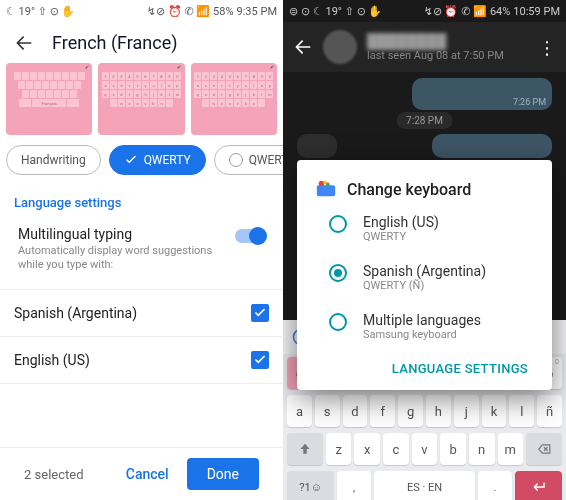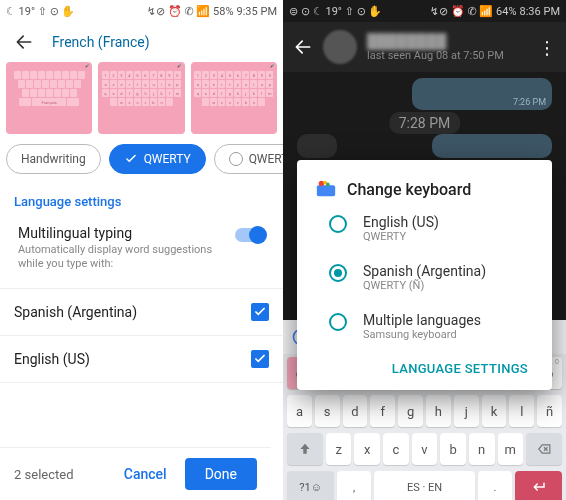--- a/index.html
+++ b/index.html
@@ -10,21 +10,21 @@
 
 
 .statusbar{height:22px;background:transparent;display:flex;justify-content:space-between;align-items:center;padding:0 6px;font-size:11px;color:#555}
 .phone.right .statusbar{color:#ccc}
 .status-left,.status-right{display:flex;align-items:center;gap:3px}
 .status-right span{font-size:11px}
 
 
 .header-l{display:flex;align-items:center;padding:10px 14px;gap:18px}
 .back-arrow{width:20px;height:20px}
-.header-title{font-size:14px;color:#0369a1}
+.header-title{font-size:18px;color:#0f172a}
 
 
 .kb-previews{display:flex;gap:6px;padding:0 6px;height:72px;overflow:hidden}
 .kb-prev{flex:1;background:#f5a3b8;border-radius:4px;position:relative;font-size:3.5px;color:#c06080;padding:3px}
 .kb-prev .rows{display:flex;flex-direction:column;gap:1px;margin-top:6px}
 .kb-prev .row{display:flex;gap:1px;justify-content:center}
 .kb-prev .key{background:#fbc4d3;width:7px;height:8px;border-radius:1px;display:flex;align-items:center;justify-content:center;font-size:4px}
 .kb-prev .micbar{position:absolute;top:2px;right:3px;width:4px;height:4px;color:#c06080}
 
 
@@ -43,40 +43,40 @@
 .toggle{width:30px;height:14px;background:#a3c8f7;border-radius:8px;position:relative;margin-top:3px}
 .toggle::after{content:"";position:absolute;right:-2px;top:-2px;width:18px;height:18px;background:#1a73e8;border-radius:50%}
 
 .lang-row{padding:14px;display:flex;justify-content:space-between;align-items:center;border-bottom:1px solid #eee}
 .lang-row.first{border-top:1px solid #eee;margin-top:6px}
 .lang-label{font-size:14px;color:#222}
 .checkbox{width:18px;height:18px;background:#1a73e8;border-radius:2px;display:flex;align-items:center;justify-content:center}
 .checkbox svg{width:14px;height:14px}
 
 
-.footer-l{position:absolute;bottom:0;left:0;right:12px;display:flex;align-items:center;justify-content:space-between;padding:10px 14px;border-top:1px solid #eee;background:#fff}
+.footer-l{position:absolute;bottom:0;left:0;right:0;display:flex;align-items:center;justify-content:space-between;padding:10px 24px;border-top:1px solid #eee;background:#fff}
 .footer-count{font-size:13px;color:#666}
 .footer-actions{display:flex;gap:14px;align-items:flex-end}
 .btn-text{font-size:14px;color:#1a73e8;font-weight:500;padding:8px 4px}
 .btn-primary{background:#1a73e8;color:#fff;font-size:14px;font-weight:400;padding:8px 20px;border-radius:4px}
 
 
 .chat-header{display:flex;align-items:center;padding:8px 10px;gap:10px;background:#242424}
 .chat-header .back-arrow path{stroke:#fff}
 .avatar{width:34px;height:34px;border-radius:50%;background:#555;filter:blur(1px)}
 .chat-name-block{flex:1}
 .chat-name{font-size:14px;color:#999;filter:blur(2px)}
 .chat-seen{font-size:11px;color:#888}
 .menu-dots{color:#fff;font-size:18px}
 
 .chat-body{position:relative;height:140px;background:#1a1a1a}
 .bubble{position:absolute;background:#3d5666;border-radius:10px;padding:6px 10px;font-size:11px;color:#3d5666}
 .bubble1{right:14px;top:6px;width:140px;height:32px}
 .bubble1 .ts{position:absolute;right:6px;bottom:3px;font-size:9px;color:#9db3c2}
-.date-chip{position:absolute;left:50%;transform:translateX(-50%);top:40px;background:#2a2a2a;color:#999;font-size:14px;padding:3px 10px;border-radius:10px}
+.date-chip{position:absolute;left:50%;transform:translateX(-50%);top:40px;background:#2a2a2a;color:#999;font-size:10px;padding:3px 10px;border-radius:10px}
 .bubble2{right:14px;top:62px;width:120px;height:24px}
 .bubble3{right:14px;top:92px;width:100px;height:24px}
 .bubble4{left:14px;top:62px;width:40px;height:24px;background:#2e2e2e}
 
 
 .dialog{position:absolute;left:14px;right:14px;top:160px;background:#fff;border-radius:4px;box-shadow:0 8px 30px rgba(0,0,0,.5);padding:18px 18px 10px;z-index:10}
 .dialog-title{display:flex;align-items:center;gap:10px;font-size:16px;font-weight:500;color:#222;margin-bottom:4px}
 .dialog-title .gicon{width:22px;height:22px}
 .opt{display:flex;align-items:flex-start;gap:16px;padding:10px 0 10px 14px}
 .radio-btn{width:18px;height:18px;border:2px solid #0097a7;border-radius:50%;flex:none;margin-top:1px;position:relative}
@@ -320,21 +320,21 @@
 </div>
 
 <div class="phone right">
   <div class="statusbar">
     <div class="status-left">
         <span>⊜ ⊙ ☾ 19° ⇧ ⊙ ✋</span>
       </div>
     <div class="status-right">
       <span>↯⊘ ⏰ ✆ 📶</span>
       <span>64%</span>
-      <span>8:36 PM</span>
+      <span>10:59 PM</span>
     </div>
   </div>
 
   <div class="chat-header">
     <svg class="back-arrow" viewBox="0 0 24 24">
         <path d="M20 12H4m0 0l7-7m-7 7l7 7" stroke="#fff" stroke-width="2" fill="none" stroke-linecap="round"></path>
       </svg>
     <div class="avatar"></div>
     <div class="chat-name-block">
       <div class="chat-name">████████</div>

